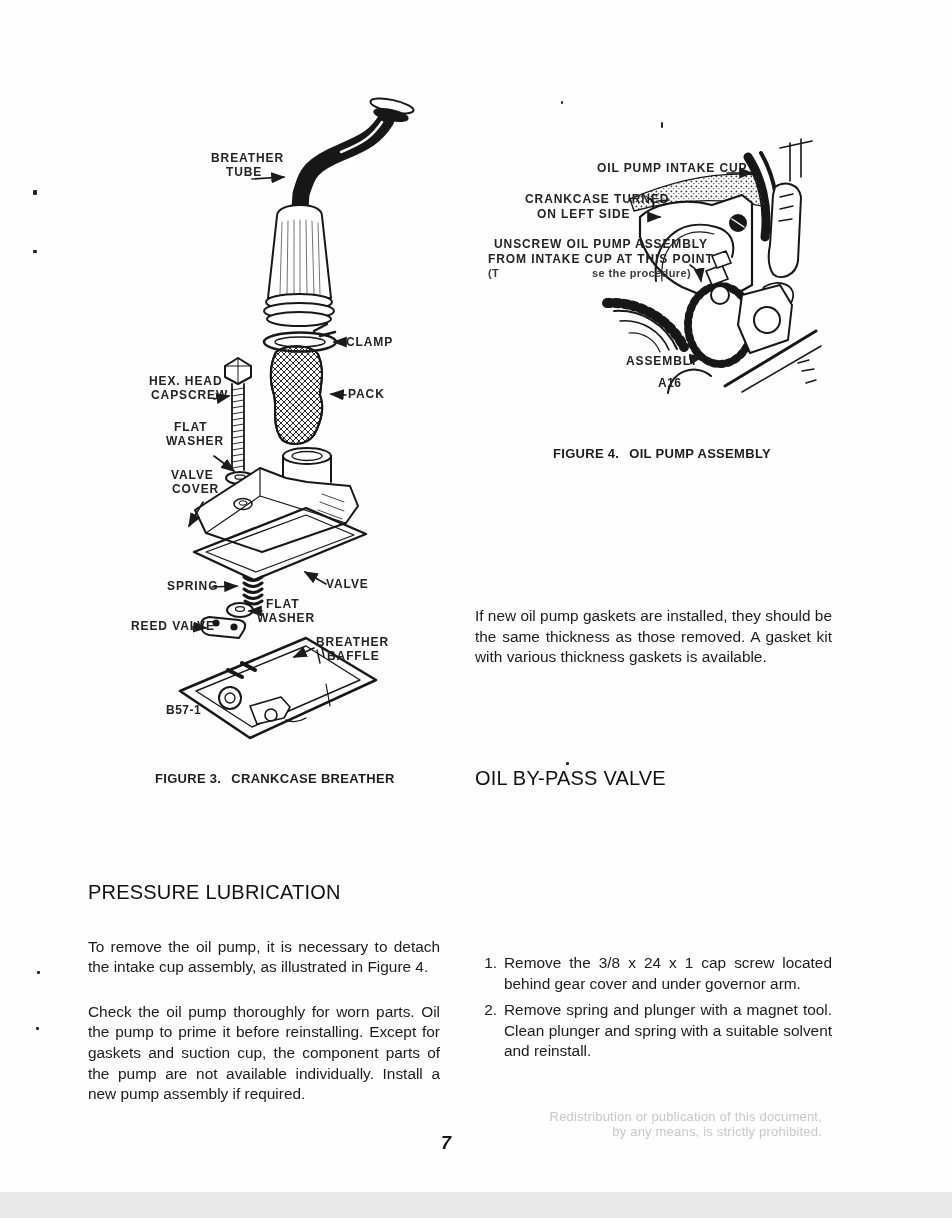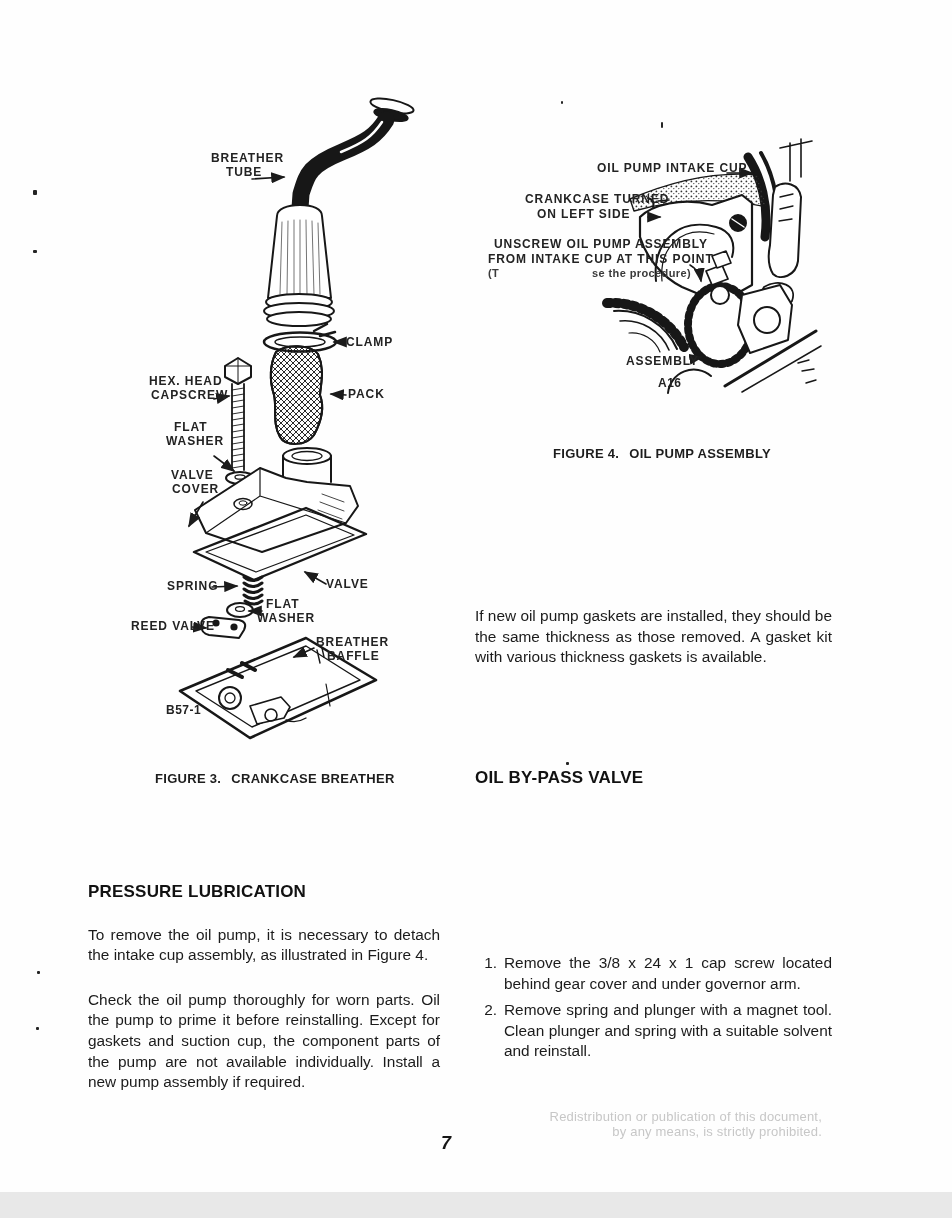--- a/index.html
+++ b/index.html
@@ -19,21 +19,21 @@
   .fig-label.small{font-size:12px;letter-spacing:0.5px;font-weight:700;}
   .fig-label.light{font-weight:600;font-size:11px;color:#3a3a3a;letter-spacing:0.4px;}
   .fig-caption{
     position:absolute;font-size:13px;font-weight:700;letter-spacing:0.3px;
     color:#1d1d1d;white-space:nowrap;
   }
   .fig-caption .cap-num{margin-right:10px;}
   
   .col{position:absolute;font-size:15.4px;line-height:20.6px;text-align:justify;}
   .col h2{
-    font-size:17px;font-weight:700;letter-spacing:0.2px;margin:0 0 7px 0;
+    font-size:20px;font-weight:400;letter-spacing:0.2px;margin:0 0 7px 0;
     text-align:left;color:#111;
   }
   .col p{margin:0;}
   .steps{margin:0;padding:0;list-style:none;}
   .steps li{display:flex;margin-bottom:6px;}
   .steps .num{flex:0 0 22px;text-align:right;padding-right:7px;font-weight:400;}
   .steps .stext{flex:1;text-align:justify;}
   
   .watermark{
     position:absolute;top:1110px;right:130px;text-align:right;
@@ -290,21 +290,21 @@
       </li>
       <li>
         <span class="num">2.</span>
         <span class="stext">Remove spring and plunger with a magnet tool. Clean plunger and spring with a suitable solvent and reinstall.</span>
       </li>
     </ol>
   </div>
 
   <div class="col" style="left:88px;top:882px;width:352px;">
     <h2>PRESSURE LUBRICATION</h2>
-    <p style="margin-top:22px;">To remove the oil pump, it is necessary to detach the intake cup assembly, as illustrated in Figure 4.</p>
+    <p style="margin-top:34px;">To remove the oil pump, it is necessary to detach the intake cup assembly, as illustrated in Figure 4.</p>
     <p style="margin-top:24px;">Check the oil pump thoroughly for worn parts. Oil the pump to prime it before reinstalling. Except for gaskets and suction cup, the component parts of the pump are not available individually. Install a new pump assembly if required.</p>
   </div>
 
   <div class="watermark">
     <div>Redistribution or publication of this document,</div>
     <div>by any means, is strictly prohibited.</div>
   </div>
 
   <div class="page-number">7</div>
 

